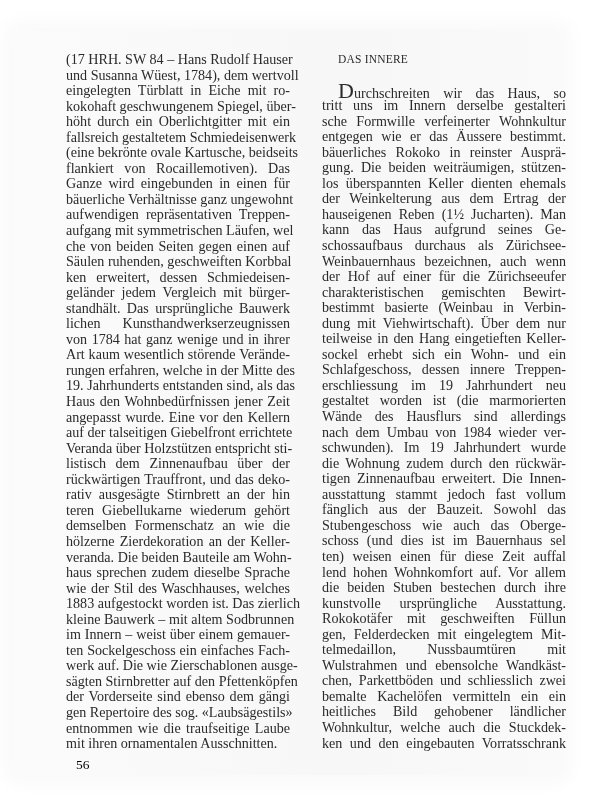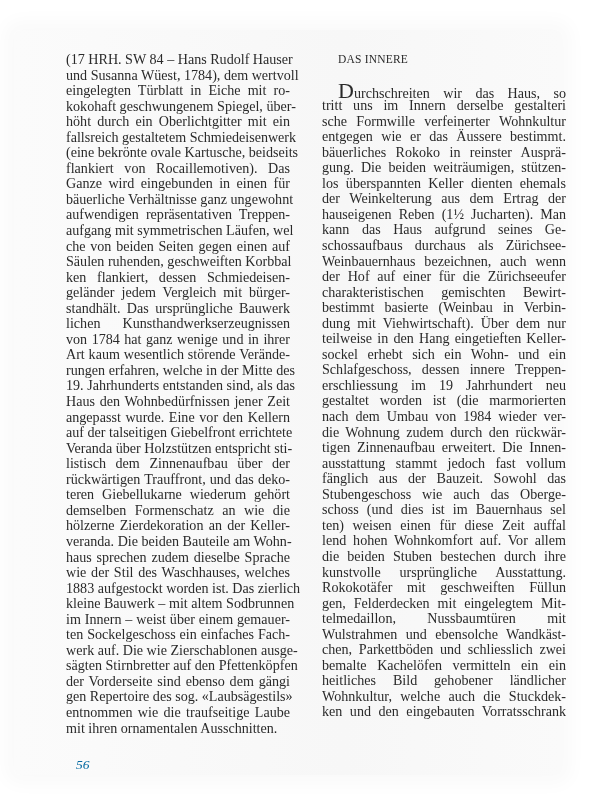--- a/index.html
+++ b/index.html
@@ -67,22 +67,21 @@
     }
     .drop-initial {
       font-size: 22px;
       line-height: 15px;
     }
     .page-number {
       position: absolute;
       left: 76px;
       top: 757px;
       font-size: 13.5px;
-      color: #0369a1;
-      font-style: italic;
+      color: #000000;
     }
   </style>
 </head>
 <body>
 
 <div class="page-shade"></div>
 
 <div class="column col-left">
   <span class="line">(17  HRH. SW  84 – Hans Rudolf Hauser</span>
   <span class="line">und Susanna Wüest, 1784), dem wertvoll</span>
@@ -91,34 +90,35 @@
   <span class="line">höht durch ein Oberlichtgitter mit ein</span>
   <span class="line">fallsreich gestaltetem Schmiedeisenwerk</span>
   <span class="line">(eine bekrönte ovale Kartusche, beidseits</span>
   <span class="line">flankiert von Rocaillemotiven). Das</span>
   <span class="line">Ganze wird eingebunden in einen für</span>
   <span class="line">bäuerliche Verhältnisse ganz ungewohnt</span>
   <span class="line">aufwendigen repräsentativen Treppen-</span>
   <span class="line">aufgang mit symmetrischen Läufen, wel</span>
   <span class="line">che von beiden Seiten gegen einen auf</span>
   <span class="line">Säulen ruhenden, geschweiften Korbbal</span>
-  <span class="line">ken flankiert, dessen Schmiedeisen-</span>
+  <span class="line">ken erweitert, dessen Schmiedeisen-</span>
   <span class="line">geländer jedem Vergleich mit bürger-</span>
   <span class="line">standhält. Das ursprüngliche Bauwerk</span>
   <span class="line">lichen      Kunsthandwerkserzeugnissen</span>
   <span class="line">von 1784 hat ganz wenige und in ihrer</span>
   <span class="line">Art kaum wesentlich störende Verände-</span>
   <span class="line">rungen erfahren, welche in der Mitte des</span>
   <span class="line">19. Jahrhunderts entstanden sind, als das</span>
   <span class="line">Haus den Wohnbedürfnissen jener Zeit</span>
   <span class="line">angepasst wurde. Eine vor den Kellern</span>
   <span class="line">auf der talseitigen Giebelfront errichtete</span>
   <span class="line">Veranda über Holzstützen entspricht sti-</span>
   <span class="line">listisch dem Zinnenaufbau über der</span>
   <span class="line">rückwärtigen Trauffront, und das deko-</span>
+  <span class="line">rativ ausgesägte Stirnbrett an der hin</span>
   <span class="line">teren Giebellukarne wiederum gehört</span>
   <span class="line">demselben Formenschatz an wie die</span>
   <span class="line">hölzerne Zierdekoration an der Keller-</span>
   <span class="line">veranda. Die beiden Bauteile am Wohn-</span>
   <span class="line">haus sprechen zudem dieselbe Sprache</span>
   <span class="line">wie der Stil des Waschhauses, welches</span>
   <span class="line">1883 aufgestockt worden ist. Das zierlich</span>
   <span class="line">kleine Bauwerk – mit altem Sodbrunnen</span>
   <span class="line">im Innern – weist über einem gemauer-</span>
   <span class="line">ten Sockelgeschoss ein einfaches Fach-</span>
@@ -146,21 +146,23 @@
   <span class="line">Weinbauernhaus bezeichnen, auch wenn</span>
   <span class="line">der Hof auf einer für die Zürichseeufer</span>
   <span class="line">charakteristischen gemischten Bewirt-</span>
   <span class="line">bestimmt basierte (Weinbau in Verbin-</span>
   <span class="line">dung mit Viehwirtschaft). Über dem nur</span>
   <span class="line">teilweise in den Hang eingetieften Keller-</span>
   <span class="line">sockel erhebt sich ein Wohn- und ein</span>
   <span class="line">Schlafgeschoss, dessen innere Treppen-</span>
   <span class="line">erschliessung im 19  Jahrhundert neu</span>
   <span class="line">gestaltet worden ist (die marmorierten</span>
+  <span class="line">Wände des Hausflurs sind allerdings</span>
   <span class="line">nach dem Umbau von 1984 wieder ver-</span>
+  <span class="line">schwunden). Im 19  Jahrhundert wurde</span>
   <span class="line">die Wohnung zudem durch den rückwär-</span>
   <span class="line">tigen Zinnenaufbau erweitert. Die Innen-</span>
   <span class="line">ausstattung stammt jedoch fast vollum</span>
   <span class="line">fänglich aus der Bauzeit. Sowohl das</span>
   <span class="line">Stubengeschoss wie auch das Oberge-</span>
   <span class="line">schoss (und dies ist im Bauernhaus sel</span>
   <span class="line">ten) weisen einen für diese Zeit auffal</span>
   <span class="line">lend hohen Wohnkomfort auf. Vor allem</span>
   <span class="line">die beiden Stuben bestechen durch ihre</span>
   <span class="line">kunstvolle ursprüngliche Ausstattung.</span>

